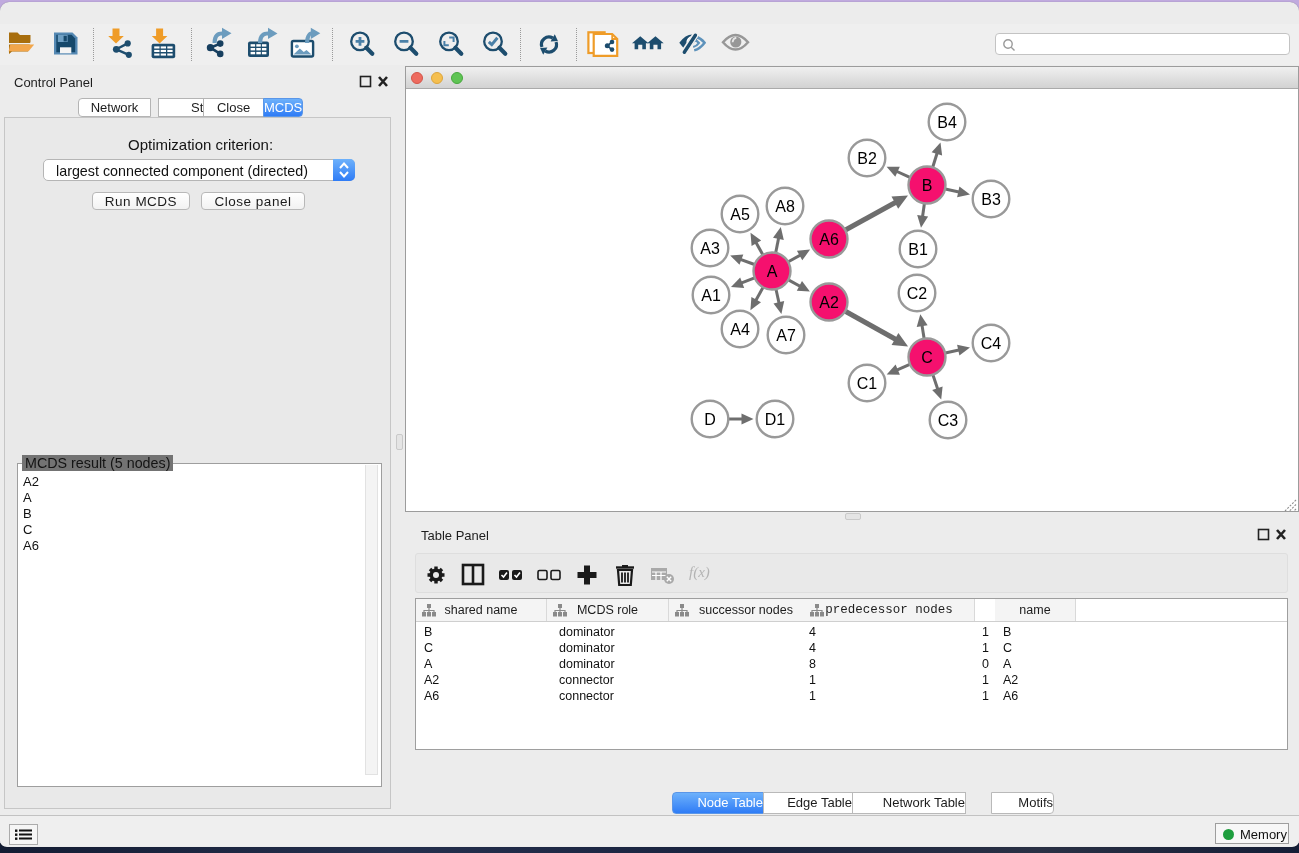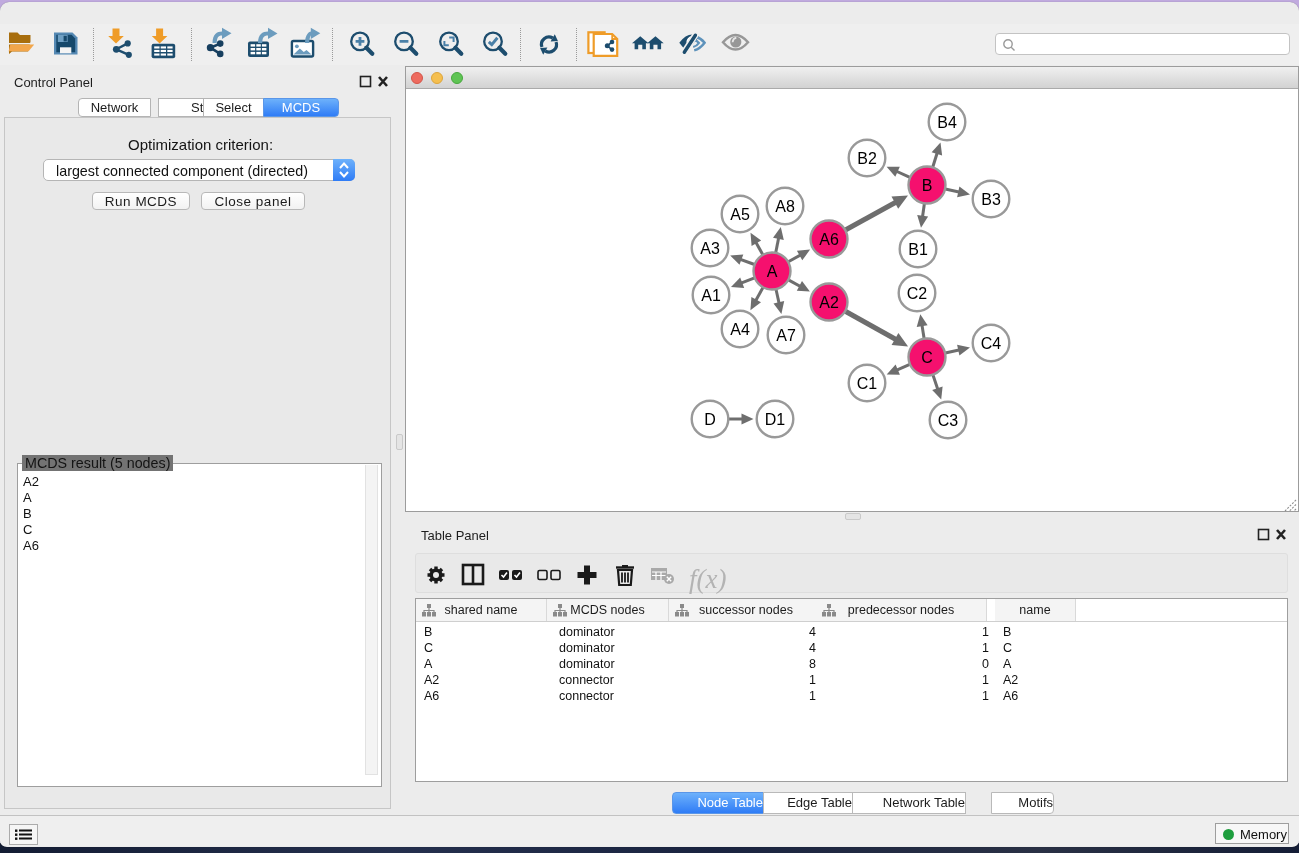--- a/index.html
+++ b/index.html
@@ -34,21 +34,21 @@
 #netwin { position:absolute; left:405px; top:64px; width:894px; height:446px; background:#fff; border:1px solid #9c9c9c; }
 #nettitle { position:absolute; left:0; top:0; width:100%; height:22px; background:linear-gradient(#f0f0f0,#d2d2d2); border-bottom:1px solid #aaa; }
 #nettitle .t { position:absolute; width:100%; text-align:center; top:4px; font-size:13px; color:#2f2f2f; }
 #nettitle .r { left:5px;  background:#ee6b5f; border:0.5px solid #d35549; top:5px; }
 #nettitle .y { left:25px; background:#f5bf4f; border:0.5px solid #dda53b; top:5px; }
 #nettitle .g { left:45px; background:#5fc454; border:0.5px solid #47a73e; top:5px; }
 .graph { position:absolute; left:406px; top:87px; }
 
 #tpanel { position:absolute; left:391px; top:510px; width:908px; height:305px; background:#ececec; }
 #ttoolbar { position:absolute; left:24px; top:41px; width:873px; height:40px; background:#e9e9e9; border:1px solid #dedede; border-radius:3px; }
-#tbox { position:absolute; left:24px; top:86px; width:873px; height:184px; background:#fff; border:1px solid #9e9e9e; }
+#tbox { position:absolute; left:24px; top:86px; width:873px; height:152px; background:#fff; border:1px solid #9e9e9e; }
 .th { position:absolute; top:0; height:22px; background:#f4f4f4; border-right:1px solid #d9d9d9; font-size:12.5px; color:#1c1c1c; }
 .th .lbl { position:absolute; width:100%; text-align:center; top:4px; }
 .trow { position:absolute; font-size:12.5px; color:#111; }
 
 .btab { position:absolute; top:280px; height:22px; background:#fff; border:1px solid #b9b9b9; font-size:13px; color:#1c1c1c; text-align:right; line-height:20px; }
 .btab.sel { background:linear-gradient(#6db1fb,#2f7cf6); color:#fff; border-color:#5a96e8; }
 
 #statusbar { position:absolute; left:0; top:813px; width:1299px; height:31px; background:#efefef; border-top:1px solid #c2c2c2; }
 </style>
 </head>
@@ -195,22 +195,22 @@
       <svg width="30" height="13">
             <rect x="1.5" y="1.5" width="10" height="10" fill="none" stroke="#222" stroke-width="1.6"></rect>
             <path d="M20 2 L28 11 M28 2 L20 11" stroke="#222" stroke-width="2.6"></path>
           </svg>
     </div>
 
     <div class="abs" style="left:4px; top:52px; width:387px; height:692px; background:#e9e9e9; border:1px solid #c6c6c6;"></div>
 
     <div class="tab" style="left:78px;  width:73px; border-radius:4px 0 0 4px;text-align:center;">Network</div>
     <div class="tab" style="left:158px; width:54px;padding-left:32px;">Style</div>
-    <div class="tab" style="left:203px; width:61px;">Select</div>
-    <div class="tab sel" style="left:263px; width:76px; border-radius:0 4px 4px 0;">MCDS</div>
+    <div class="tab" style="left:203px; width:61px;">Close</div>
+    <div class="tab sel" style="left:263px; width:40px; border-radius:0 4px 4px 0;">MCDS</div>
     <div class="abs" style="left:128px; top:71px; font-size:15px; color:#141414;">Optimization criterion:</div>
 
     <div class="abs" style="left:43px; top:94px; width:312px; height:22px; background:#fff; border:1px solid #b5b5b5; border-radius:5px;">
       <div class="abs" style="left:12px; top:2.5px; font-size:14.3px; color:#111;">largest connected component (directed)</div>
       <div class="abs" style="right:-1px; top:-1px; width:22px; height:22px; background:linear-gradient(#6db1fb,#2f7cf6); border-radius:0 5px 5px 0;">
         <svg width="22" height="22">
               <path d="M7 9 L11 4.5 L15 9" fill="none" stroke="#fff" stroke-width="2"></path>
               <path d="M7 13 L11 17.5 L15 13" fill="none" stroke="#fff" stroke-width="2"></path>
             </svg>
       </div>
@@ -370,21 +370,21 @@
 <path d="M11 10.5 V20.5 M14 10.5 V20.5 M17 10.5 V20.5" stroke="#1a1a1a" stroke-width="1.8"></path>
           </svg>
           <svg class="abs" style="left:232px; top:8px;" width="28" height="26" viewBox="0 0 28 26">
             <rect x="3" y="6" width="16" height="12" fill="#a9a9a9"></rect>
             <g stroke="#fff" stroke-width="1.2">
 <path d="M4 10 h14 M4 13.5 h14 M8 10 v8 M13 10 v8"></path>
             </g>
             <circle cx="21" cy="17" r="5" fill="#a9a9a9"></circle>
             <path d="M18.8 14.8 l4.4 4.4 M23.2 14.8 l-4.4 4.4" stroke="#fff" stroke-width="1.4"></path>
           </svg>
-          <div class="abs" style="left:273px; top:10px; width:50px; font-family:'Liberation Serif',serif; font-style:italic; font-size:27px; color:#b3b3b3;">f(x)</div>
+          <div class="abs" style="left:273px; top:10px; width:50px; font-family:'Liberation Serif',serif; font-style:italic; font-size:15px; color:#b3b3b3;">f(x)</div>
     </div>
     <div id="tbox">
       <div class="th" style="left:0px; width:131px;">
             <svg class="abs" style="left:6px;top:5px;" width="14" height="13">
               <g fill="#8a8a8a">
                 <rect x="5" y="0" width="4" height="4"></rect>
                 <rect x="0" y="8" width="4" height="4.5"></rect>
                 <rect x="5" y="8" width="4" height="4.5"></rect>
                 <rect x="10" y="8" width="4" height="4.5"></rect>
               </g>
@@ -395,35 +395,35 @@
           <div class="th" style="left:131px; width:122px;">
             <svg class="abs" style="left:6px;top:5px;" width="14" height="13">
               <g fill="#8a8a8a">
                 <rect x="5" y="0" width="4" height="4"></rect>
                 <rect x="0" y="8" width="4" height="4.5"></rect>
                 <rect x="5" y="8" width="4" height="4.5"></rect>
                 <rect x="10" y="8" width="4" height="4.5"></rect>
               </g>
               <path d="M7 4 L7 6 M2 8 L2 6.5 L12 6.5 L12 8 M7 6.5 L7 8" stroke="#8a8a8a" stroke-width="1.2" fill="none"></path>
             </svg>
-            <div class="lbl">MCDS nodes</div>
+            <div class="lbl">MCDS role</div>
           </div>
           <div class="th" style="left:253px; width:155px;">
             <svg class="abs" style="left:6px;top:5px;" width="14" height="13">
               <g fill="#8a8a8a">
                 <rect x="5" y="0" width="4" height="4"></rect>
                 <rect x="0" y="8" width="4" height="4.5"></rect>
                 <rect x="5" y="8" width="4" height="4.5"></rect>
                 <rect x="10" y="8" width="4" height="4.5"></rect>
               </g>
               <path d="M7 4 L7 6 M2 8 L2 6.5 L12 6.5 L12 8 M7 6.5 L7 8" stroke="#8a8a8a" stroke-width="1.2" fill="none"></path>
             </svg>
             <div class="lbl">successor nodes</div>
           </div>
-          <div class="th" style="left:400px; width:171px;">
+          <div class="th" style="left:388px; width:171px;font-family:Liberation Mono, monospace;">
             <svg class="abs" style="left:6px;top:5px;" width="14" height="13">
               <g fill="#8a8a8a">
                 <rect x="5" y="0" width="4" height="4"></rect>
                 <rect x="0" y="8" width="4" height="4.5"></rect>
                 <rect x="5" y="8" width="4" height="4.5"></rect>
                 <rect x="10" y="8" width="4" height="4.5"></rect>
               </g>
               <path d="M7 4 L7 6 M2 8 L2 6.5 L12 6.5 L12 8 M7 6.5 L7 8" stroke="#8a8a8a" stroke-width="1.2" fill="none"></path>
             </svg>
             <div class="lbl">predecessor nodes</div>

